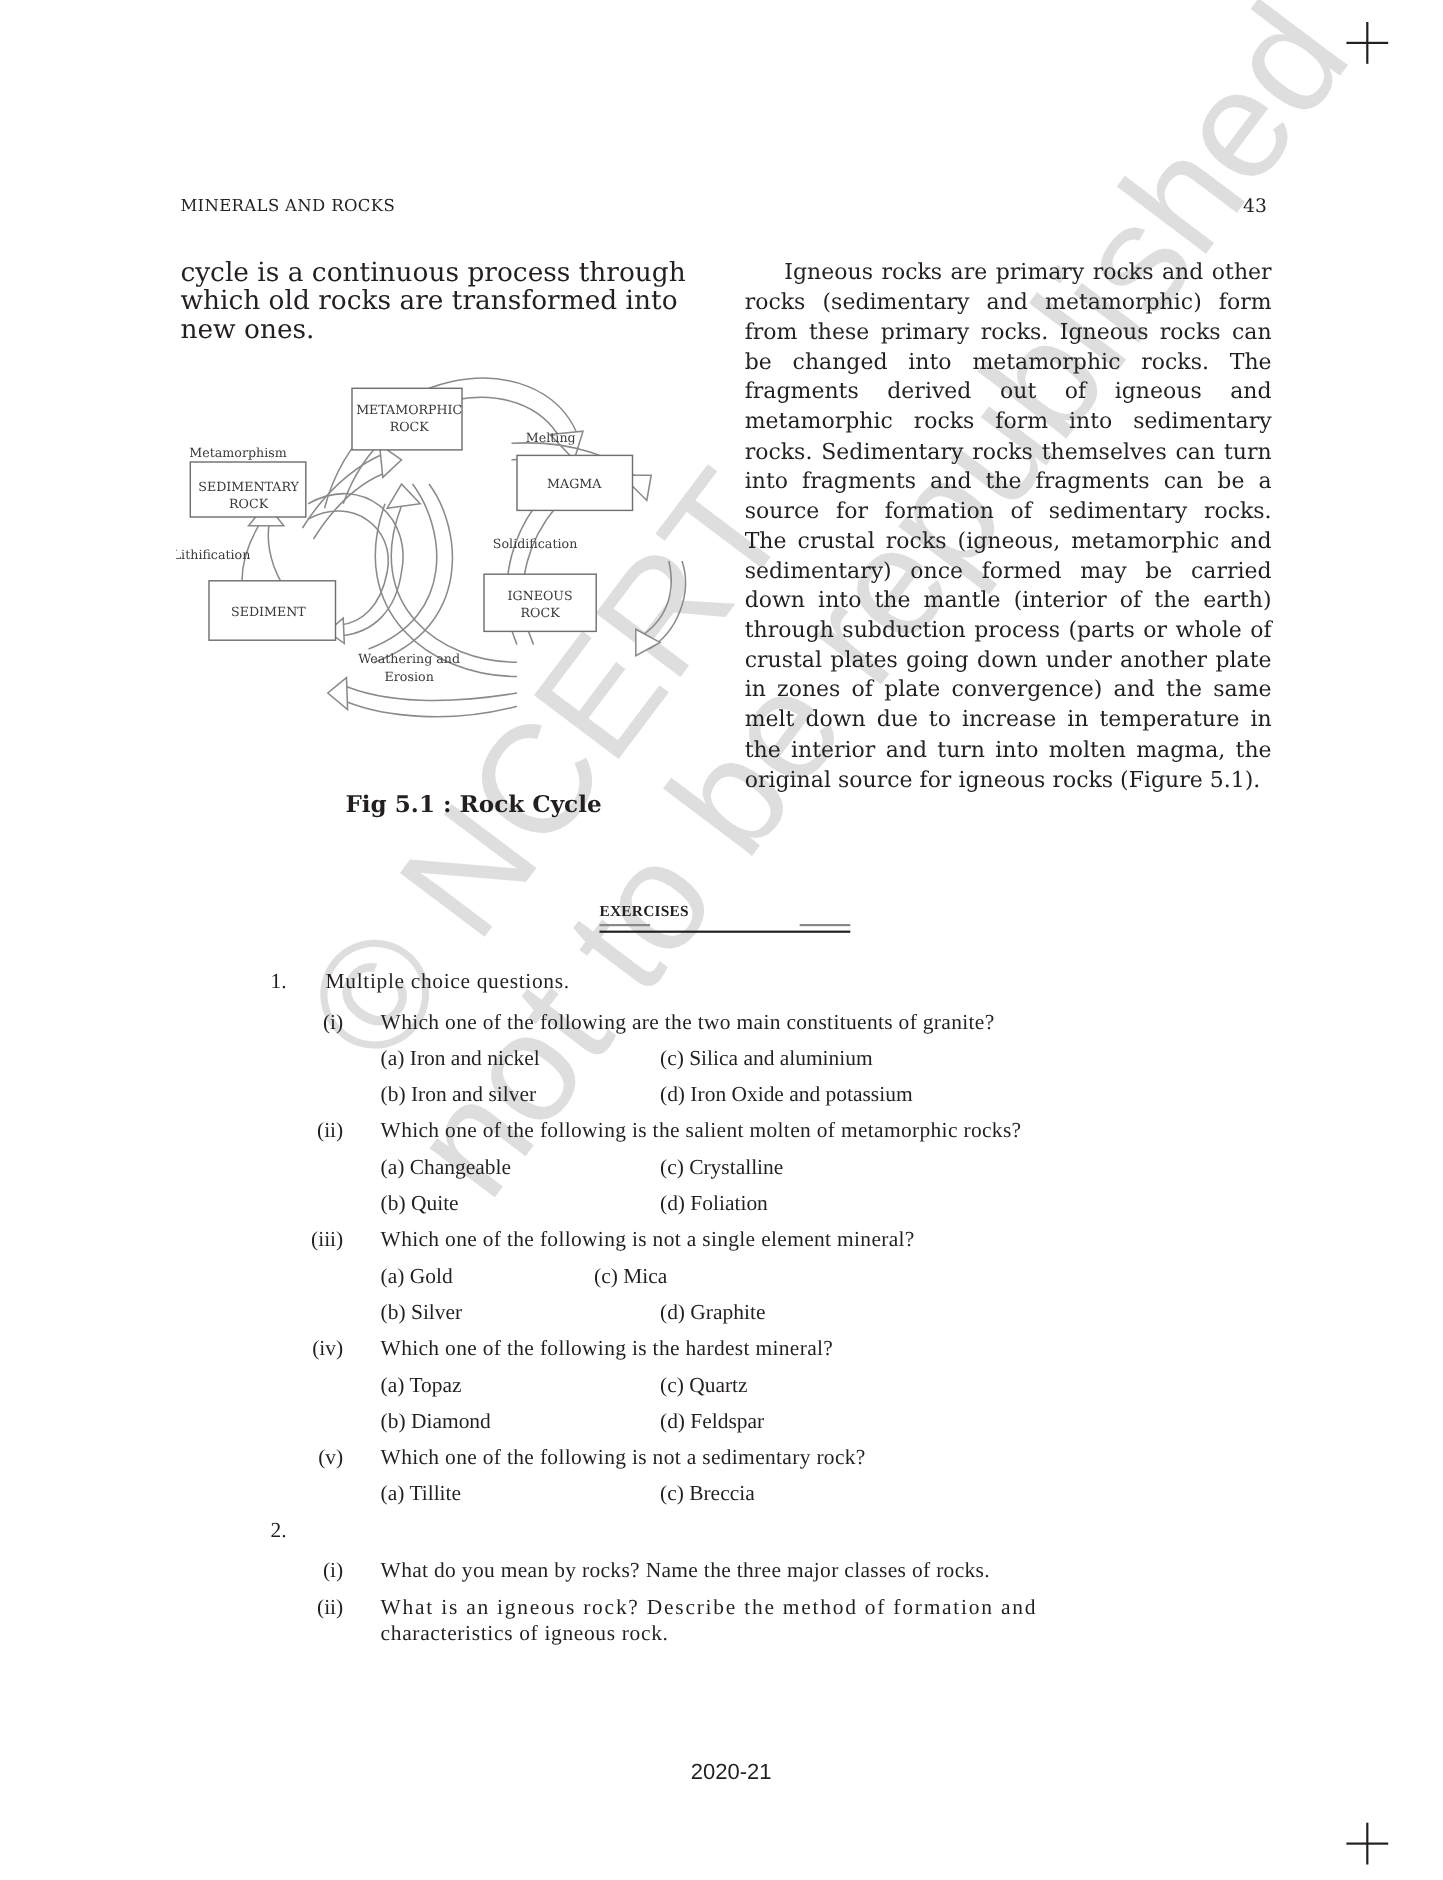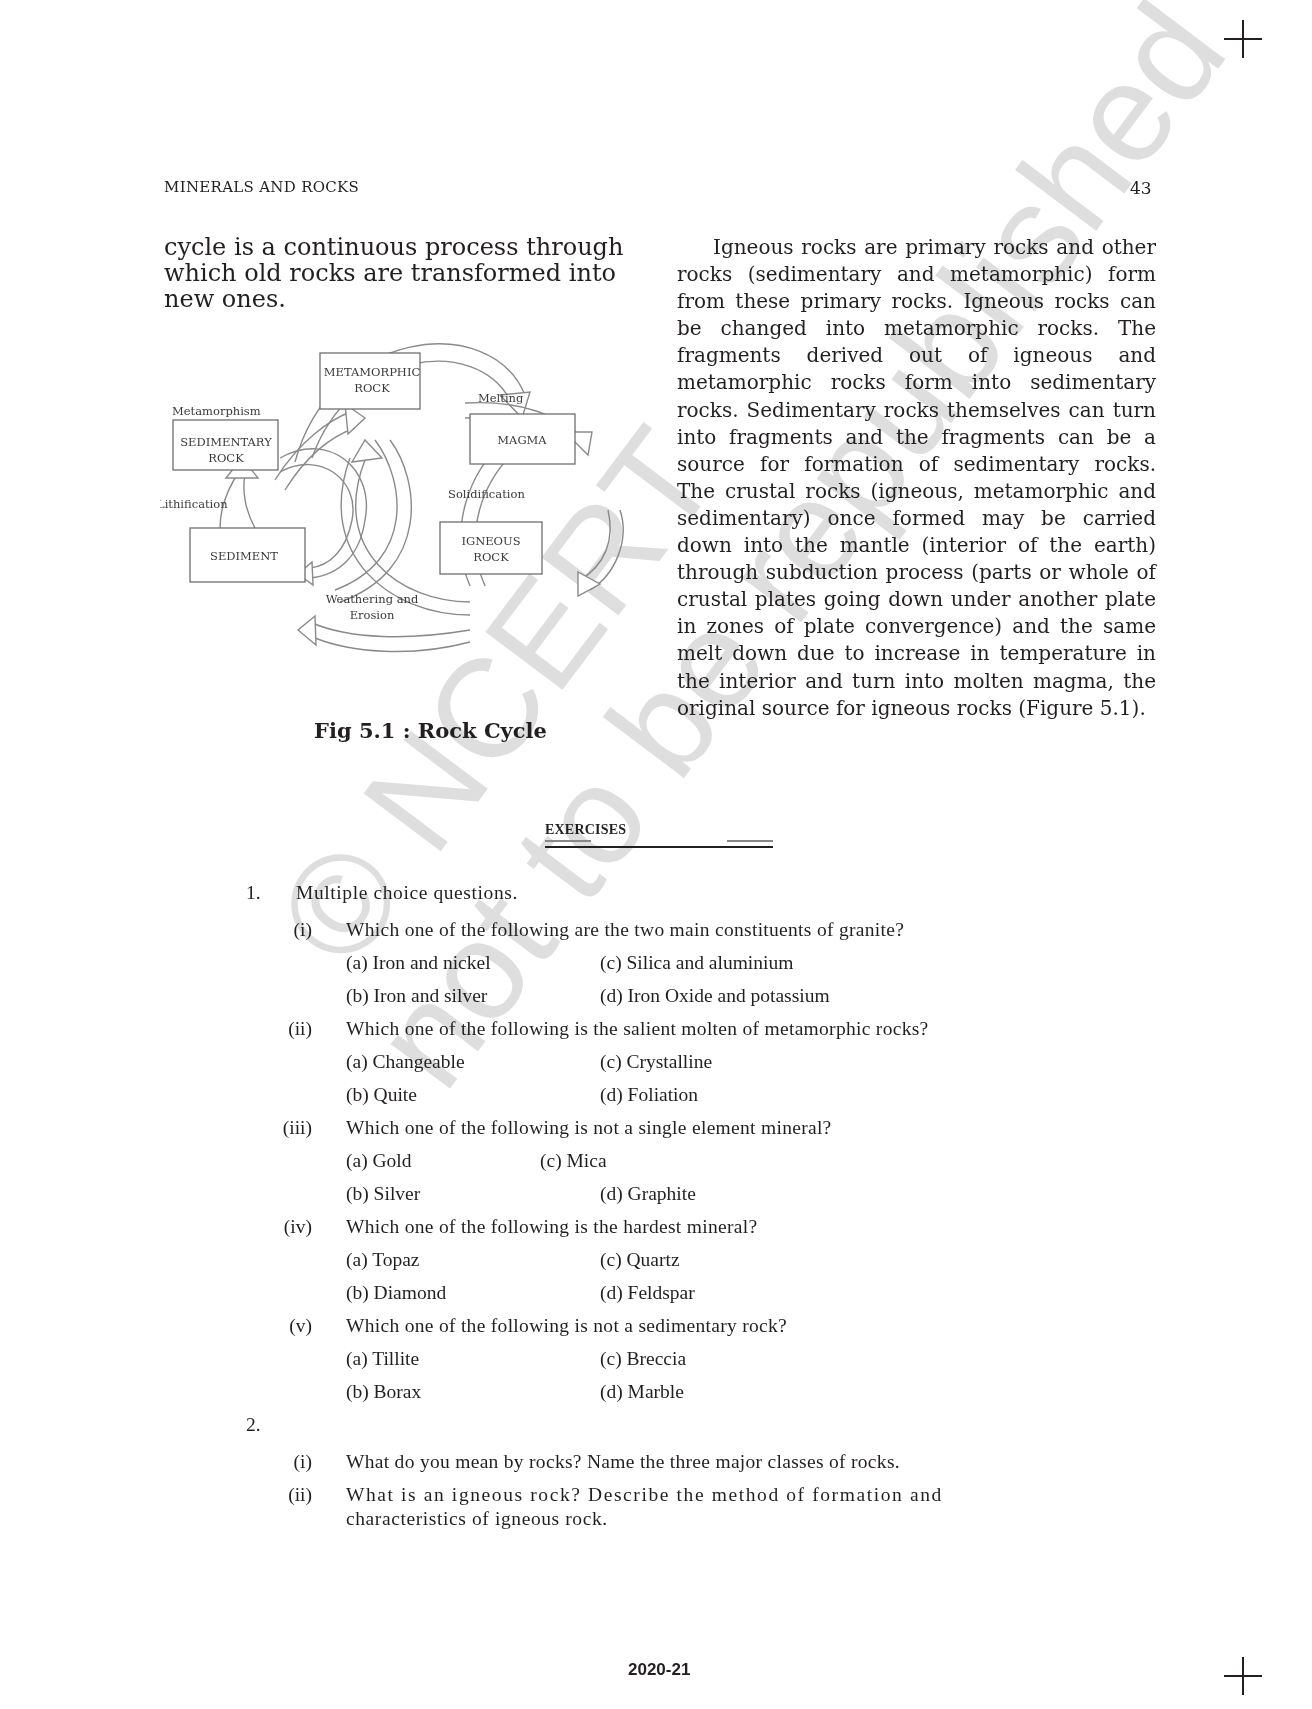--- a/index.html
+++ b/index.html
@@ -30,21 +30,21 @@
   .q { position: relative; height: 33px; }
   .q .num { position: absolute; left: 0; top: 0; }
   .q .txt { position: absolute; left: 50px; top: 0; letter-spacing: 0.6px; }
   .sub { position: relative; height: 33px; }
   .sub .roman { position: absolute; right: 834px; top: 0; }
   .sub .txt { position: absolute; left: 100px; top: 0; letter-spacing: 0.3px; }
   .opts { position: relative; height: 33px; }
   .opts span { position: absolute; top: 0; }
   .gap2 { height: 37px; }
 
-  .footer-year { position: absolute; left: 628px; top: 1660px; font-size: 17px; font-weight: bold; }
+  .footer-year { position: absolute; left: 628px; top: 1600px; font-size: 20px; }
 
   .watermark { position: absolute; left: 250px; top: 900px; transform: rotate(-53deg); transform-origin: left top; color: #d3d3d3; opacity: 0.75; font-size: 140px; line-height: 150px; white-space: nowrap; pointer-events: none; z-index: 0; font-family: "Liberation Sans", sans-serif; }
   .content { position: relative; z-index: 1; }
 </style>
 </head>
 <body>
 
 <div class="watermark">
   <div>© NCERT</div>
   <div style="margin-left:-40px">not to be republished</div>
@@ -192,24 +192,20 @@
     </div>
 
     <div class="sub">
       <span class="roman">(v)</span>
       <span class="txt">Which one of the following is not a sedimentary rock?</span>
     </div>
     <div class="opts">
       <span style="left:100px">(a) Tillite</span>
       <span style="left:354px">(c) Breccia</span>
     </div>
-    <div class="opts">
-      <span style="left:100px">(b) Borax</span>
-      <span style="left:354px">(d) Marble</span>
-    </div>
 
     <div class="q gap2">
       <span class="num">2.</span>
     </div>
     <div class="sub">
       <span class="roman">(i)</span>
       <span class="txt">What do you mean by rocks? Name the three major classes of rocks.</span>
     </div>
     <div class="sub" style="height:24px">
       <span class="roman">(ii)</span>

